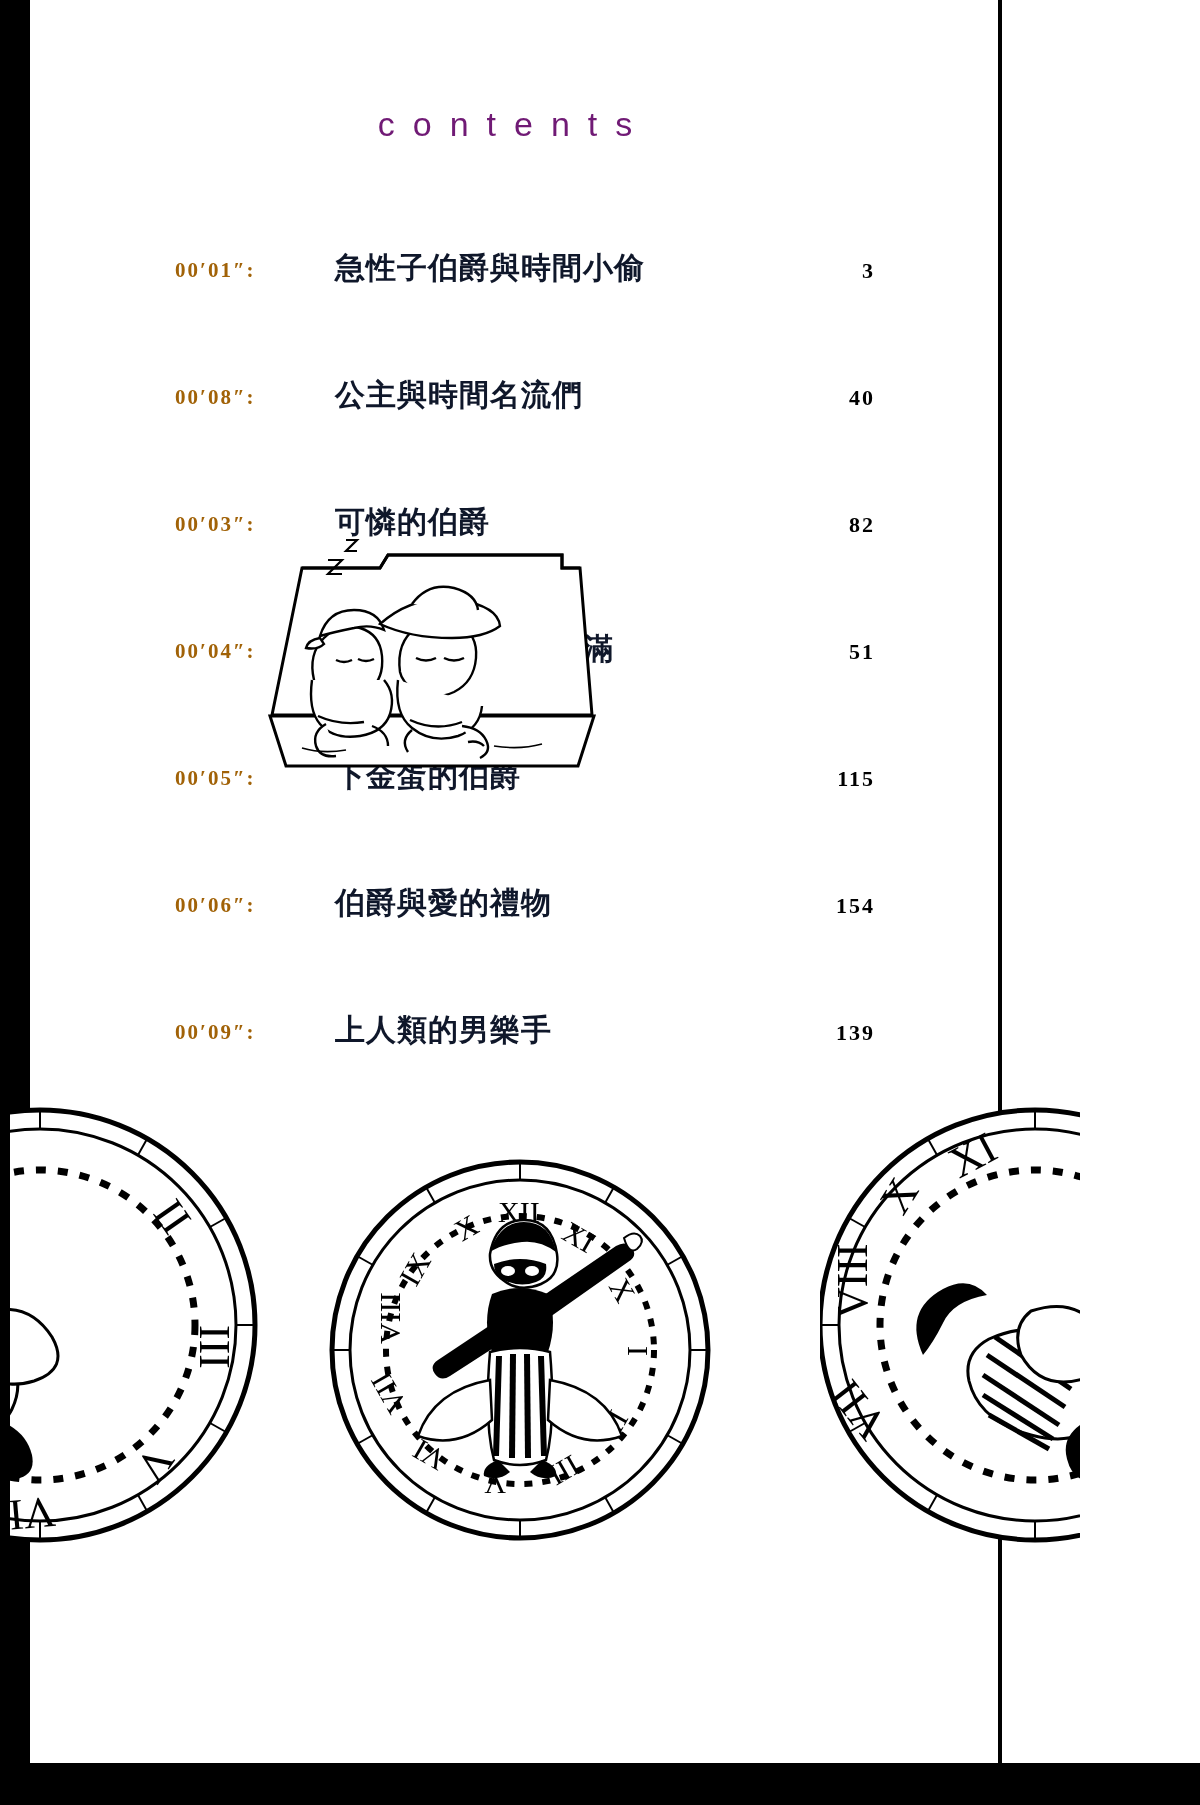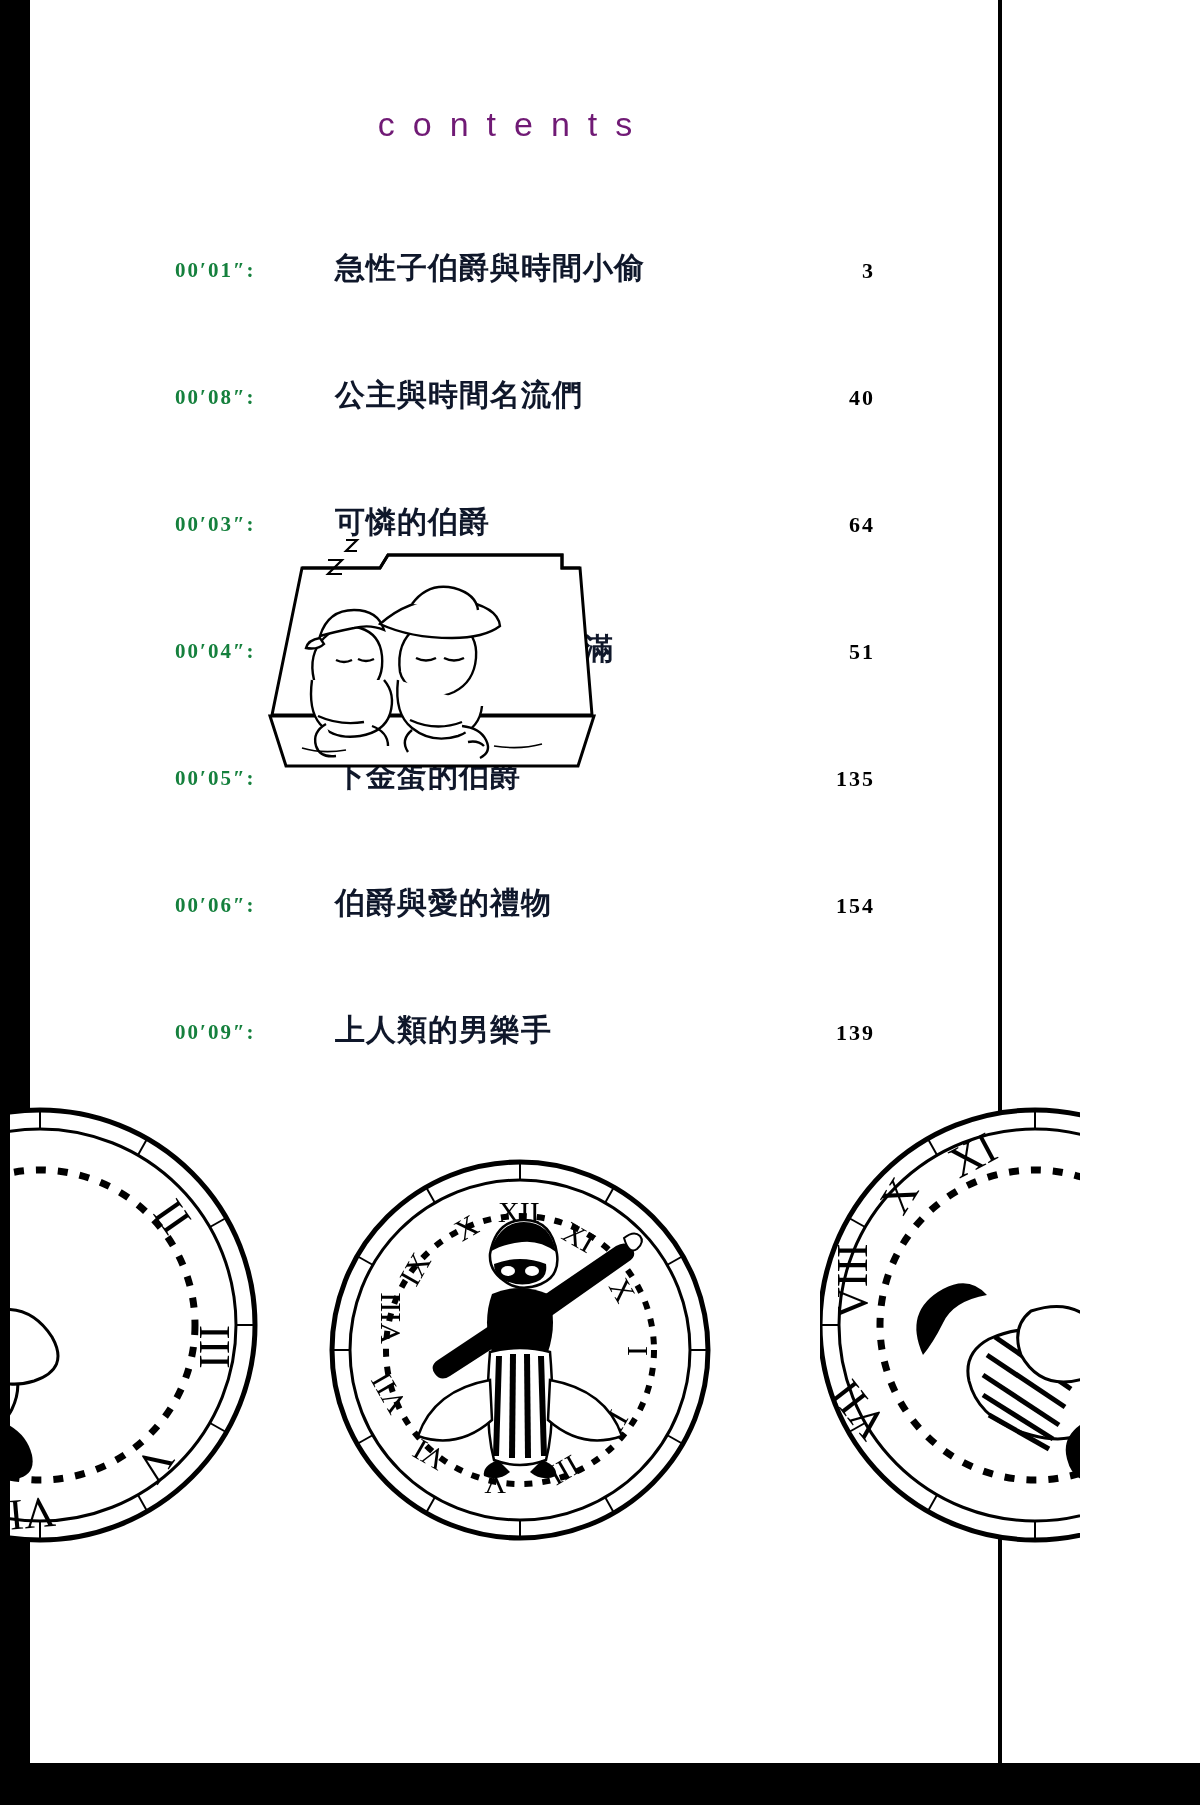--- a/index.html
+++ b/index.html
@@ -88,21 +88,21 @@
     height: 127px;
   }
   .toc-time {
     position: absolute;
     left: 0;
     top: 18px;
     font-family: "Liberation Serif", serif;
     font-size: 21px;
     font-weight: bold;
     letter-spacing: 2px;
-    color: #15803d;
+    color: #a16207;
     white-space: nowrap;
   }
   .toc-title {
     position: absolute;
     left: 160px;
     top: 8px;
     font-family: "DejaVu Serif", serif;
     font-size: 30px;
     font-weight: bold;
     color: #0f172a;
@@ -170,33 +170,33 @@
 
   <div class="toc-row">
     <span class="toc-time">00′08″:</span>
     <span class="toc-title">公主與時間名流們</span>
     <span class="toc-page">40</span>
   </div>
 
   <div class="toc-row">
     <span class="toc-time">00′03″:</span>
     <span class="toc-title">可憐的伯爵</span>
-    <span class="toc-page">64</span>
+    <span class="toc-page">82</span>
   </div>
 
   <div class="toc-row">
     <span class="toc-time">00′04″:</span>
     <span class="toc-title">在房間裡泡澡的小滿</span>
     <span class="toc-page">51</span>
   </div>
 
   <div class="toc-row">
     <span class="toc-time">00′05″:</span>
     <span class="toc-title">下金蛋的伯爵</span>
-    <span class="toc-page">135</span>
+    <span class="toc-page">115</span>
   </div>
 
   <div class="toc-row">
     <span class="toc-time">00′06″:</span>
     <span class="toc-title">伯爵與愛的禮物</span>
     <span class="toc-page">154</span>
   </div>
 
   <div class="toc-row">
     <span class="toc-time">00′09″:</span>

